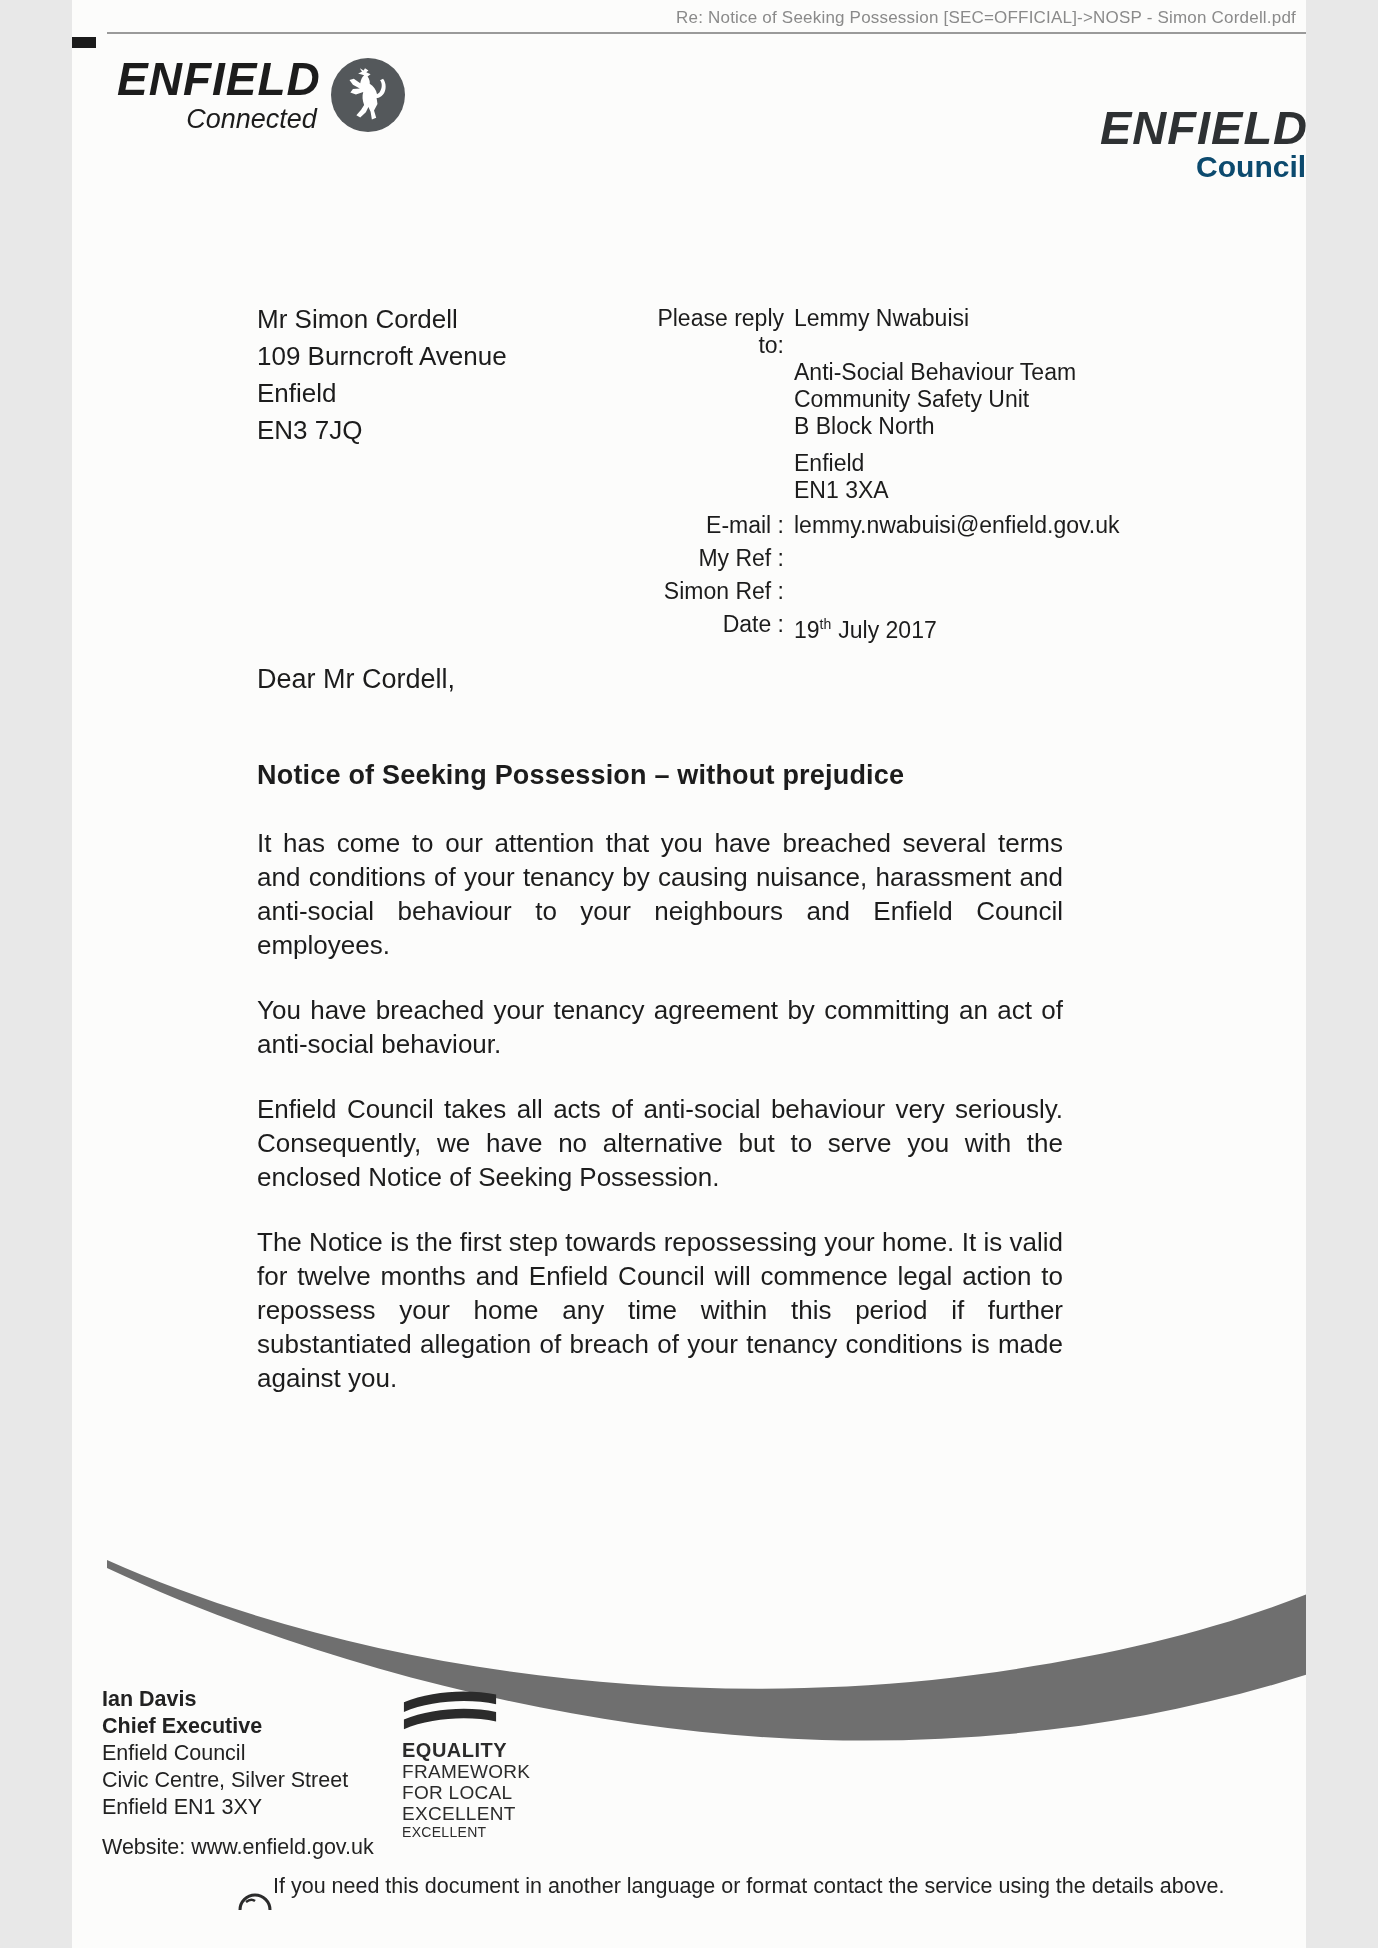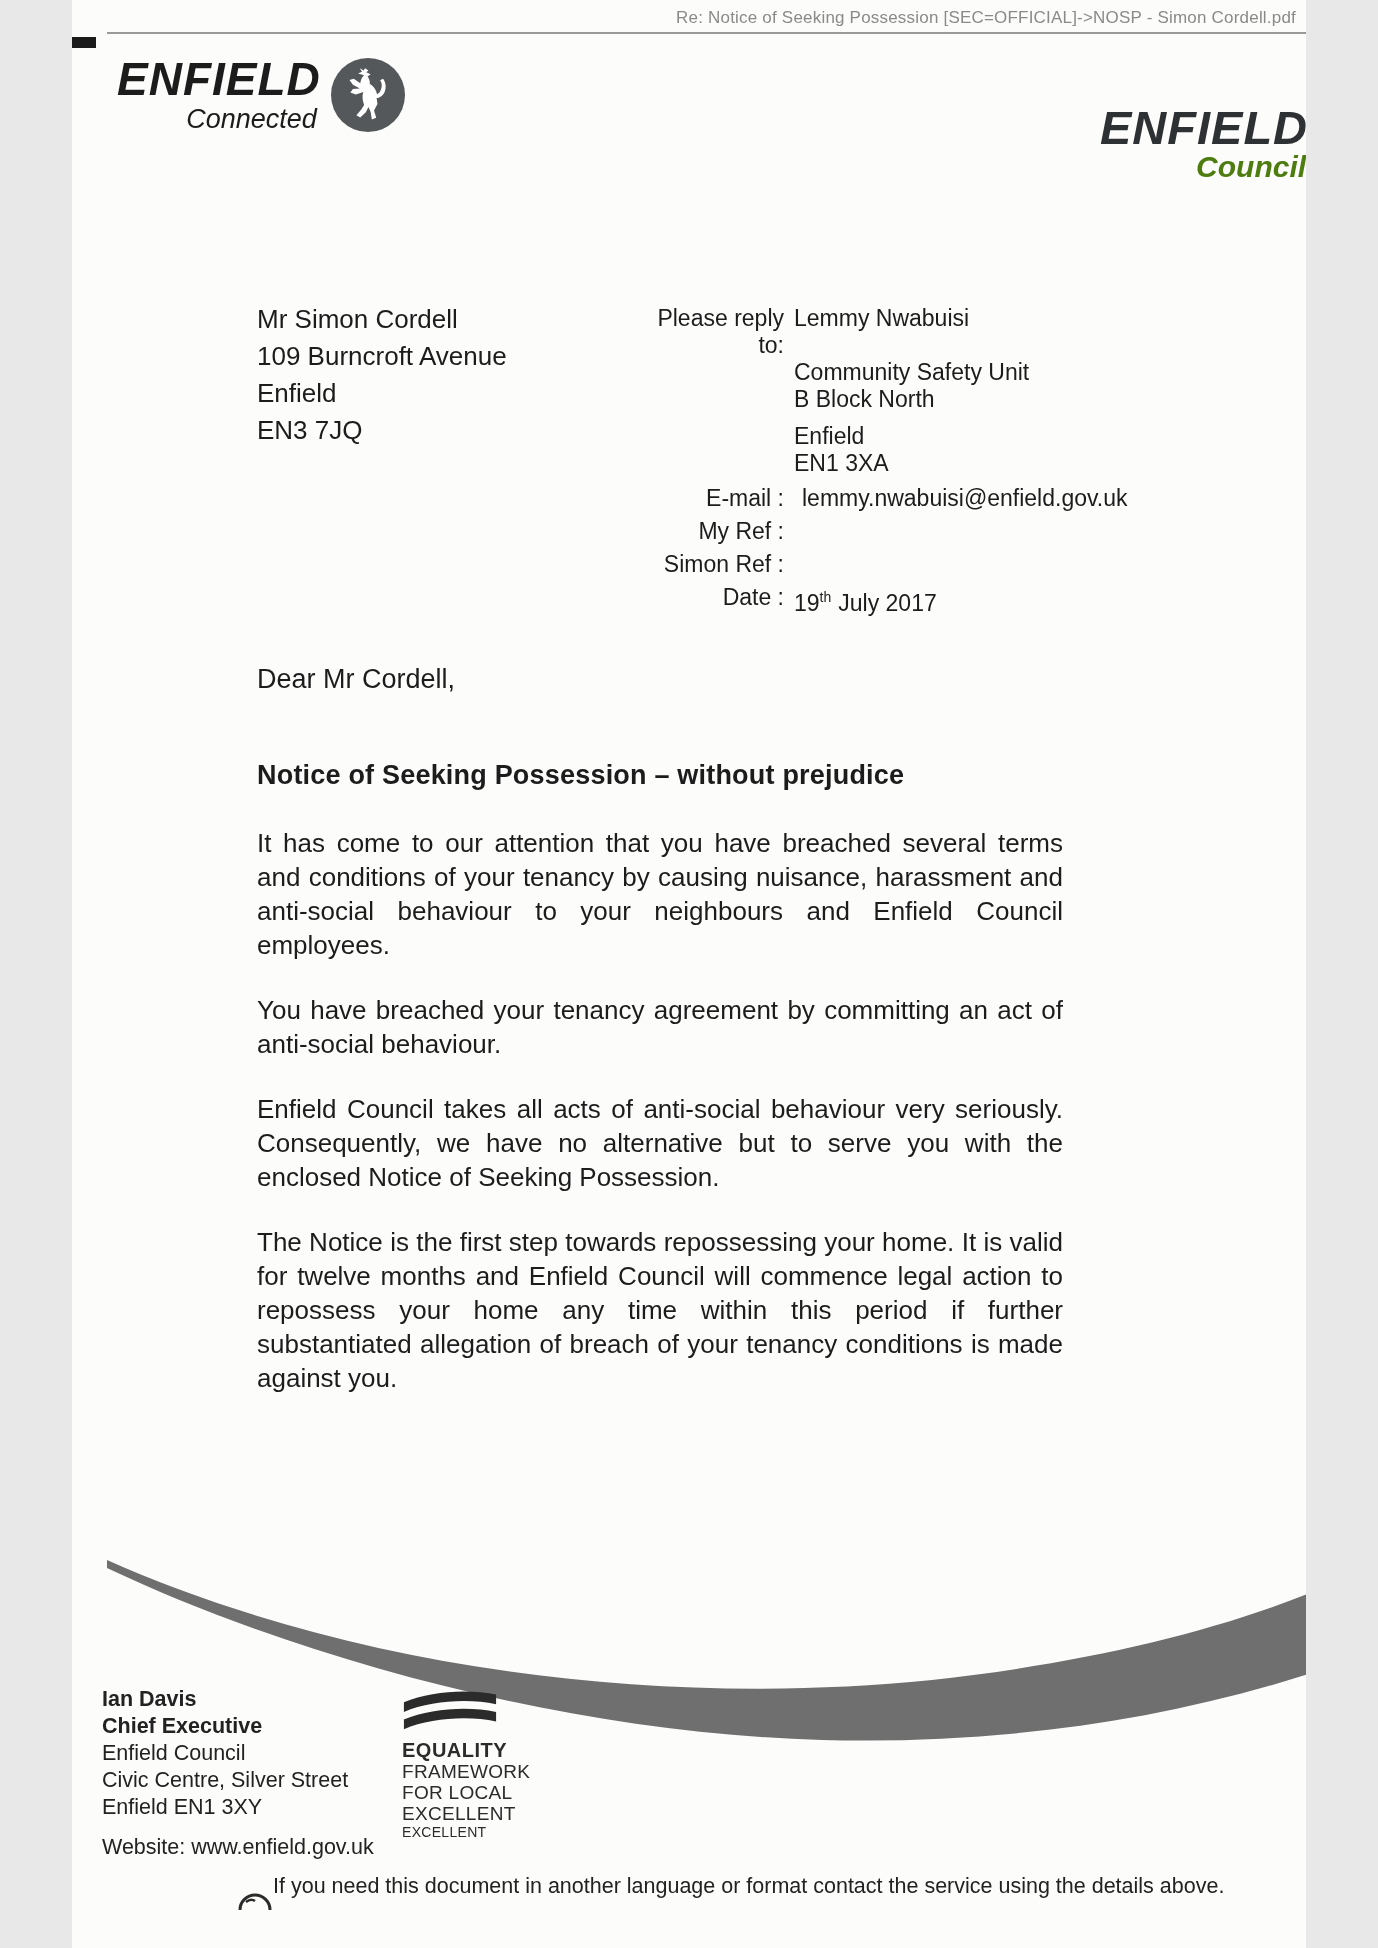--- a/index.html
+++ b/index.html
@@ -30,33 +30,33 @@
   .logo-connected .txt{display:flex;flex-direction:column;align-items:flex-end;}
   .logo-connected .name{font-size:46px;font-weight:bold;font-style:italic;letter-spacing:1px;line-height:46px;}
   .logo-connected .sub{font-size:27px;font-style:italic;line-height:30px;margin-top:2px;margin-right:4px;text-align:right;}
   .conn-badge{width:74px;height:74px;border-radius:50%;background:#54585b;margin-left:10px;margin-top:2px;
     display:flex;align-items:center;justify-content:center;}
   .conn-badge svg{width:44px;height:56px;}
 
   .logo-council{position:absolute;left:1028px;top:104px;}
   .logo-council .txt{display:flex;flex-direction:column;align-items:flex-end;}
   .logo-council .name{font-size:47px;font-weight:bold;font-style:italic;letter-spacing:1px;line-height:47px;color:#2e3133;}
-  .logo-council .sub{font-size:30px;font-weight:bold;font-style:italic;line-height:32px;color:#4d7c0f;margin-right:2px;}
+  .logo-council .sub{font-size:30px;font-weight:bold;line-height:32px;color:#0c4a6e;margin-right:2px;}
   .council-crest{position:absolute;left:1225px;top:56px;width:128px;height:158px;}
   .council-crest svg{width:100%;height:100%;}
 
   
   .recipient{position:absolute;left:185px;top:301px;font-size:26px;line-height:37px;}
 
   
   .reply-block{position:absolute;left:562px;top:305px;font-size:23px;}
   .reply-row{display:flex;line-height:27px;}
   .reply-row.spacer-lg{margin-top:10px;}
   .reply-row.field{line-height:33px;}
-  .reply-row.field-first{margin-top:5px;gap:8px;}
+  .reply-row.field-first{margin-top:5px;}
   .r-label{width:150px;text-align:right;flex:none;}
   .r-val{margin-left:10px;white-space:nowrap;}
   .r-val sup{font-size:14px;}
   .d-rest{margin-left:7px;}
 
   
   .salutation{position:absolute;left:185px;top:664px;font-size:27px;}
   .subject{position:absolute;left:185px;top:760px;font-size:27px;font-weight:bold;letter-spacing:.2px;}
   .body-copy{position:absolute;left:185px;top:826px;width:806px;font-size:26px;line-height:34px;}
   .body-copy p{margin:0 0 31px 0;text-align:justify;}
@@ -119,20 +119,24 @@
     <div>EN3 7JQ</div>
   </div>
 
   <div class="reply-block">
     <div class="reply-row">
       <div class="r-label">Please reply to:</div>
       <div class="r-val">Lemmy Nwabuisi</div>
     </div>
     <div class="reply-row">
         <div class="r-label"></div>
+        <div class="r-val">Anti-Social Behaviour Team</div>
+      </div>
+    <div class="reply-row">
+        <div class="r-label"></div>
         <div class="r-val">Community Safety Unit</div>
       </div>
     <div class="reply-row">
         <div class="r-label"></div>
         <div class="r-val">B Block North</div>
       </div>
     <div class="reply-row spacer-lg">
         <div class="r-label"></div>
         <div class="r-val">Enfield</div>
       </div>

